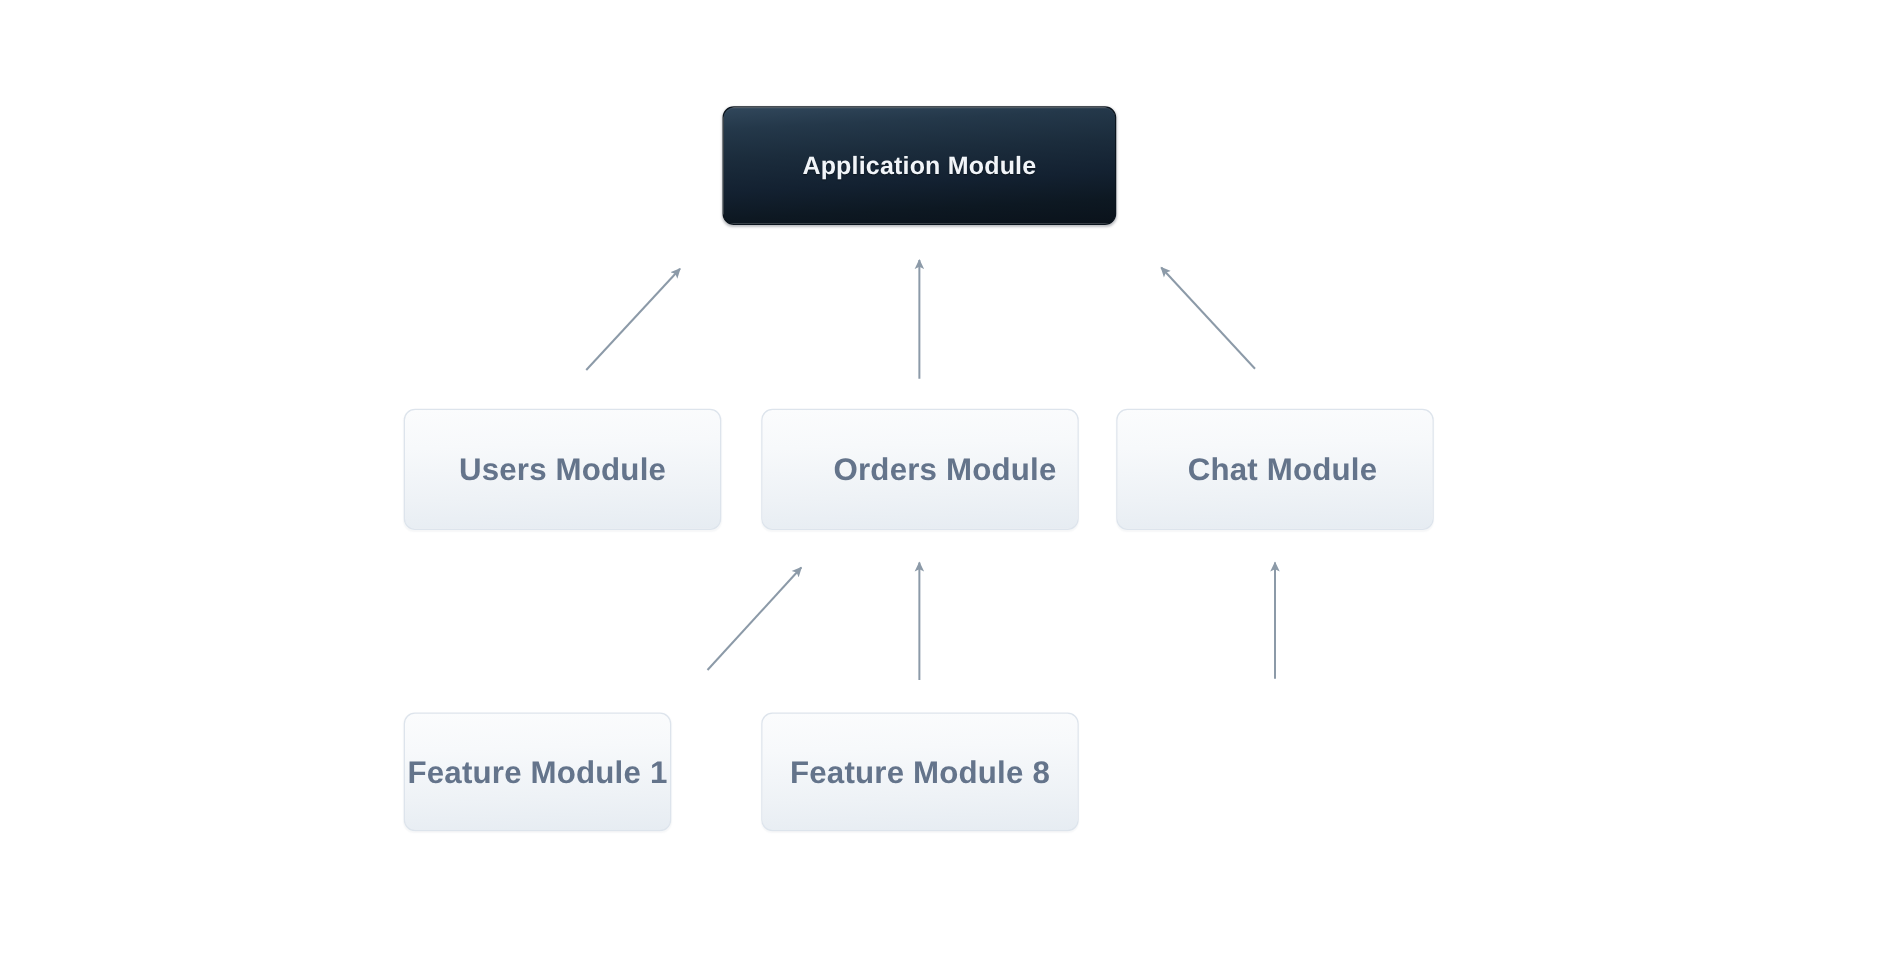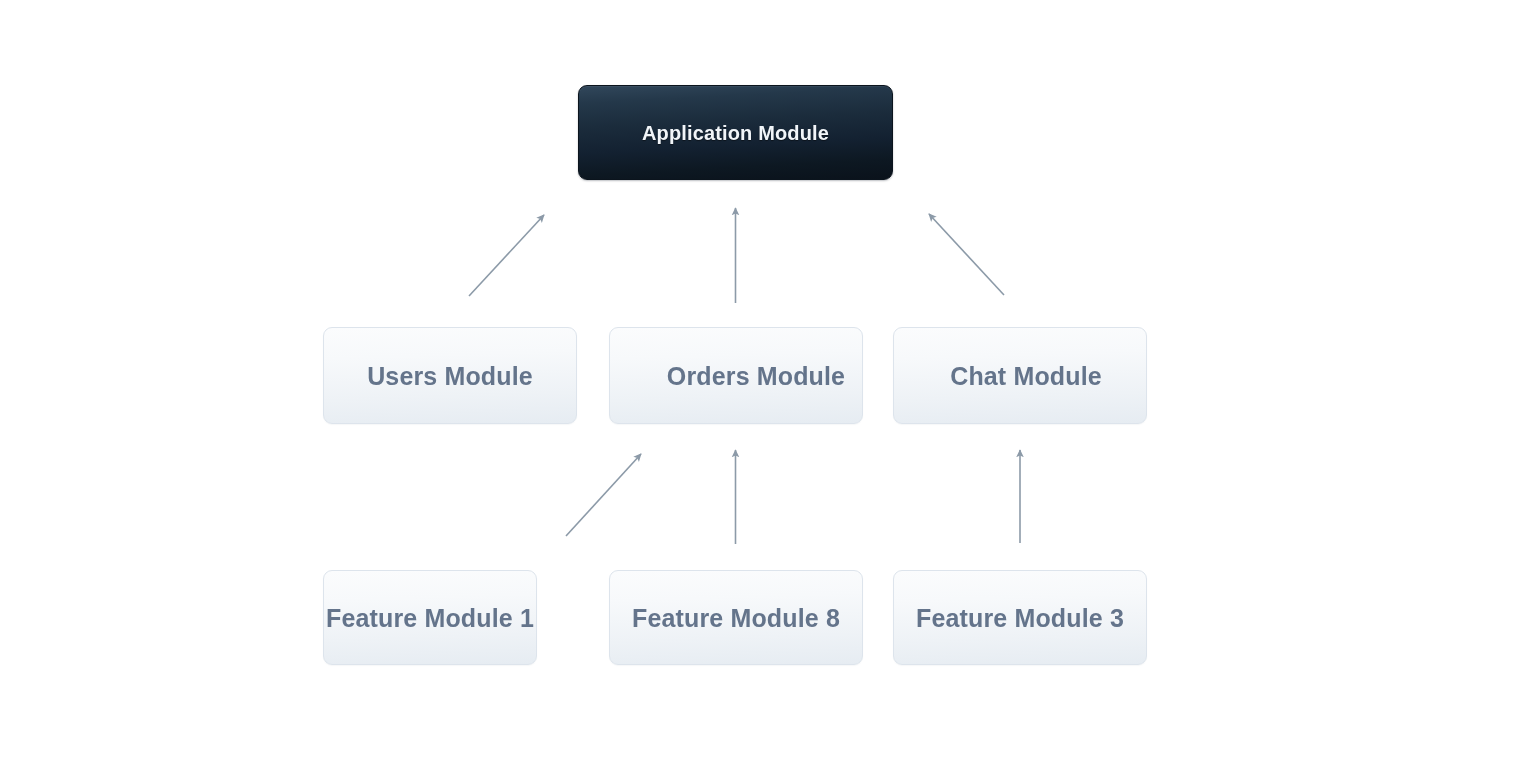--- a/index.html
+++ b/index.html
@@ -128,17 +128,14 @@
   </div>
 
   <div class="node light" style="left:323px; top:570px; width:214px; height:95px;">
     <span class="node-label">Feature Module 1</span>
   </div>
 
   <div class="node light" style="left:609px; top:570px; width:254px; height:95px;">
     <span class="node-label">Feature Module 8</span>
   </div>
 
-  <div class="node light" style="left:893px; top:570px; width:254px; height:95px;">
-    <span class="node-label">Feature Module 3</span>
-  </div>
 
 </div>
 
 </body></html>

